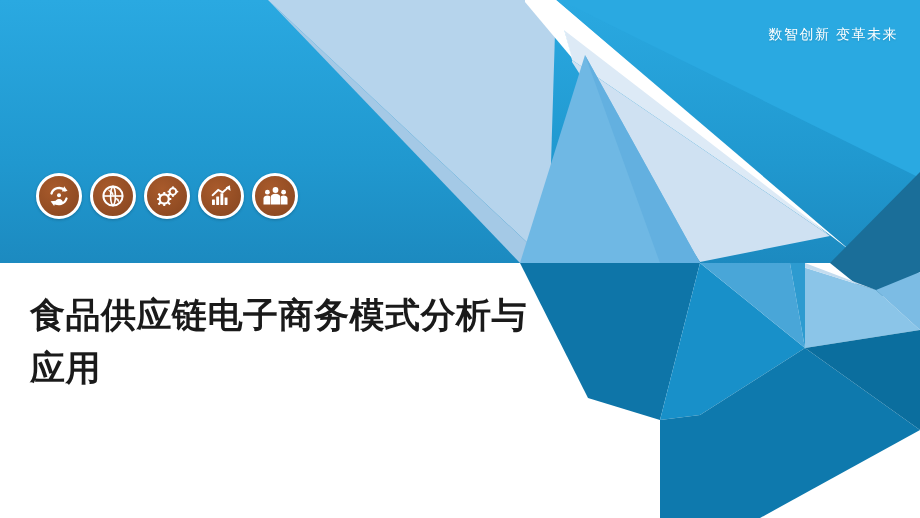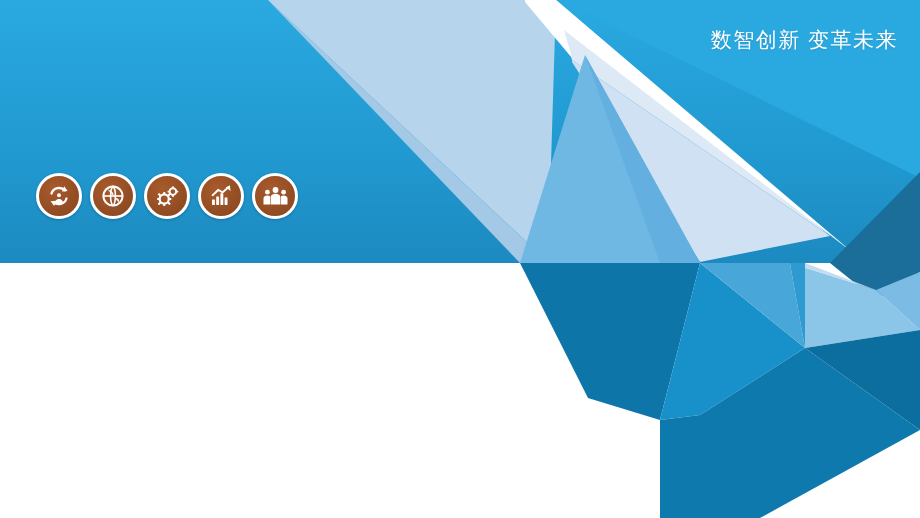--- a/index.html
+++ b/index.html
@@ -26,21 +26,21 @@
     position: absolute;
     left: 0; top: 0;
     width: 920px; height: 518px;
   }
   
   #tagline {
     position: absolute;
     right: 22px;
     top: 26px;
     color: #ffffff;
-    font-size: 21px;
+    font-size: 14px;
     letter-spacing: 1.5px;
     white-space: nowrap;
     text-shadow: 0 1px 2px rgba(0,0,0,0.12);
   }
   
   #iconStrip {
     position: absolute;
     left: 36px;
     top: 173px;
     display: flex;
@@ -188,14 +188,15 @@
           <path d="M8.6 21.4v-7.0c0-2.4 2.2-3.7 4.9-3.7s4.9 1.3 4.9 3.7v7.0z"></path>
           <circle cx="5.4" cy="9.2" r="2.4"></circle>
           <path d="M1.5 21.4v-5.8c0-2.0 1.8-3.1 3.9-3.1 1.0 0 1.9.2 2.6.7v8.2z"></path>
           <circle cx="21.6" cy="9.2" r="2.4"></circle>
           <path d="M25.5 21.4v-5.8c0-2.0-1.8-3.1-3.9-3.1-1.0 0-1.9.2-2.6.7v8.2z"></path>
         </g>
       </svg>
     </div>
   </div>
 
+  <div id="title">食品供应链电子商务模式分析与应用</div>
 
 </div>
 
 </body></html>

